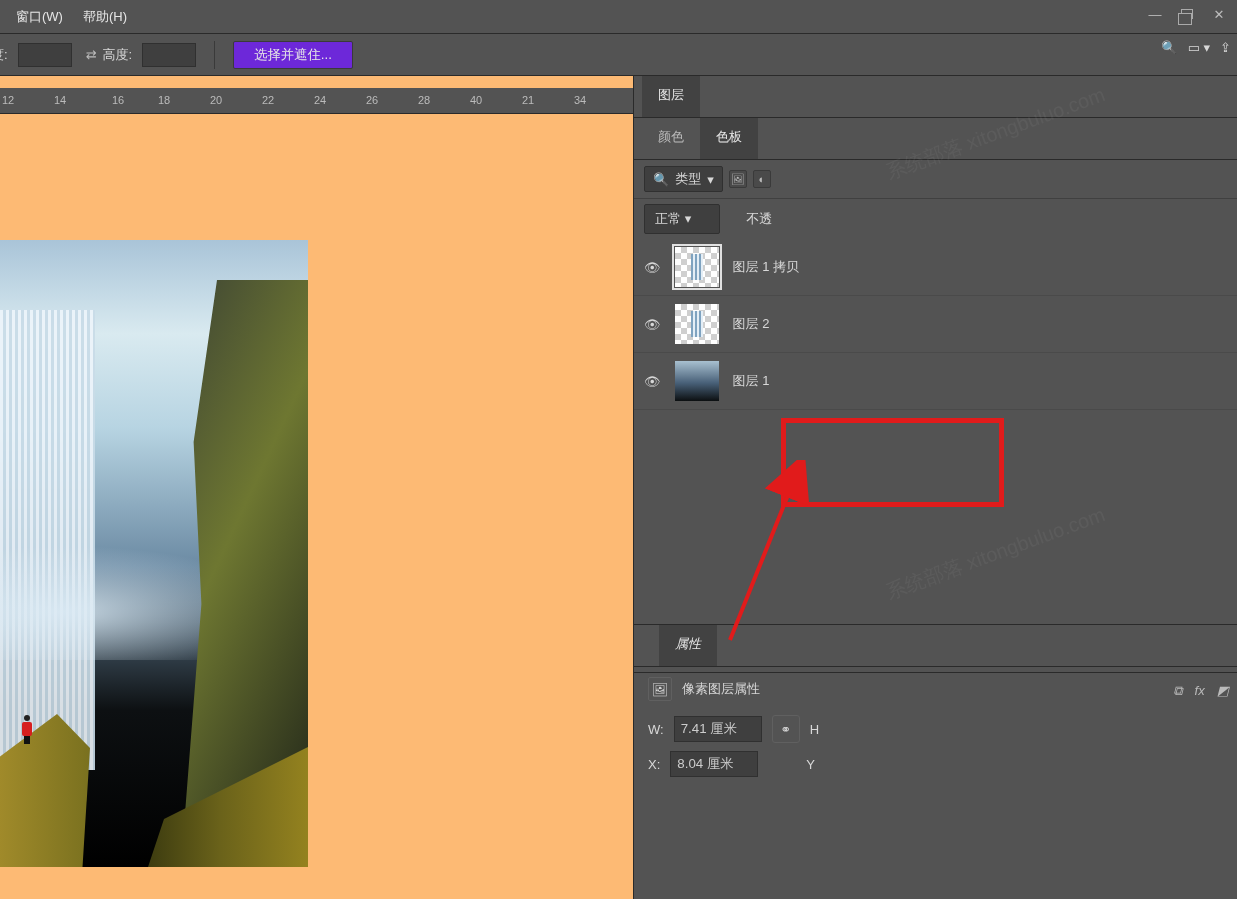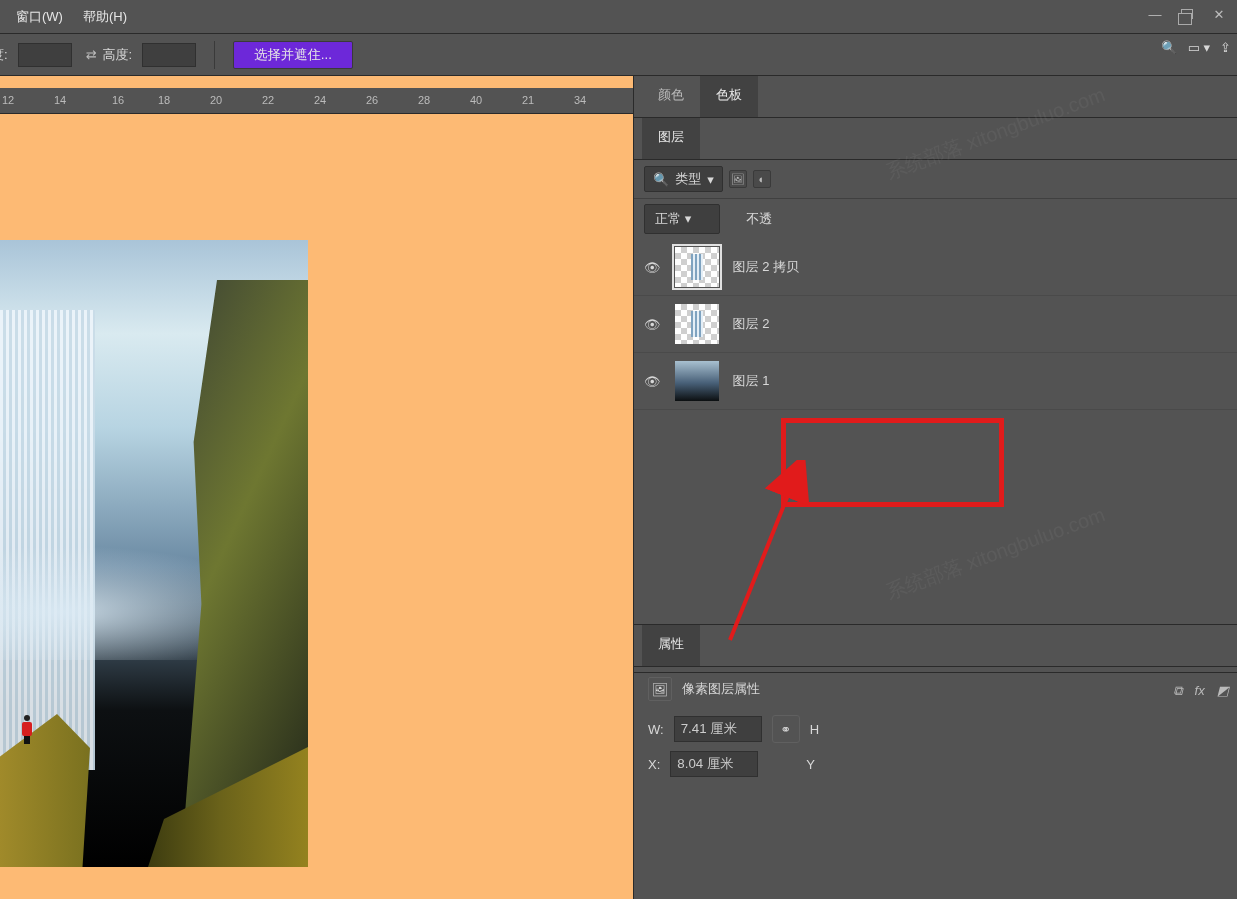--- a/index.html
+++ b/index.html
@@ -132,26 +132,26 @@
         <div class="head"></div>
         <div class="body"></div>
         <div class="legs"></div>
       </div>
   </div>
 </div>
 
 <div class="panels">
 
   <div class="tab-row" style="padding-left:8px;">
+    <div class="tab active">图层</div>
+  </div>
+
+  <div class="tab-row" style="padding-left:8px;">
     <div class="tab">颜色</div>
     <div class="tab active">色板</div>
-  </div>
-
-  <div class="tab-row" style="padding-left:8px;">
-    <div class="tab active">图层</div>
   </div>
 
   <div class="layers">
     <div class="layers-bar">
       <div class="filter-sel">
         <span>🔍</span>
         <span>类型</span>
         <span>▾</span>
       </div>
       <div class="small-ic">🖼</div>
@@ -161,21 +161,21 @@
       <div class="blend-sel"><span>正常</span> <span>▾</span></div>
       <span>不透</span>
     </div>
     <div class="layer-list" id="layerList">
         <div class="layer-item">
           <span class="eye">👁</span>
   <div class="thumb sel ">
             <div class="checker"></div>
             <div class="mini-wf"></div>
           </div>
-  <span>图层 2 拷贝</span>
+  <span>图层 1 拷贝</span>
         </div>
         <div class="layer-item">
           <span class="eye">👁</span>
   <div class="thumb  ">
             <div class="checker"></div>
             <div class="mini-wf"></div>
           </div>
   <span>图层 2</span>
         </div>
         <div class="layer-item">
@@ -186,21 +186,21 @@
       </div>
 
     <div class="layer-bottom">
       <span>⧉</span>
       <span>fx</span>
       <span>◩</span>
     </div>
   </div>
 
   <div class="props">
-    <div class="tab-row" style="padding-left:8px;">
+    <div class="tab-row" style="padding-left:25px;font-style:italic;">
       <div class="tab active">属性</div>
     </div>
     <div class="props-body">
       <div class="p-ic">🖼</div>
       <span>像素图层属性</span>
     </div>
     <div class="wh-row">
       <span>W:</span>
       <input class="wh-input" value="7.41 厘米" style="">
       <div class="link-ic">⚭</div>

